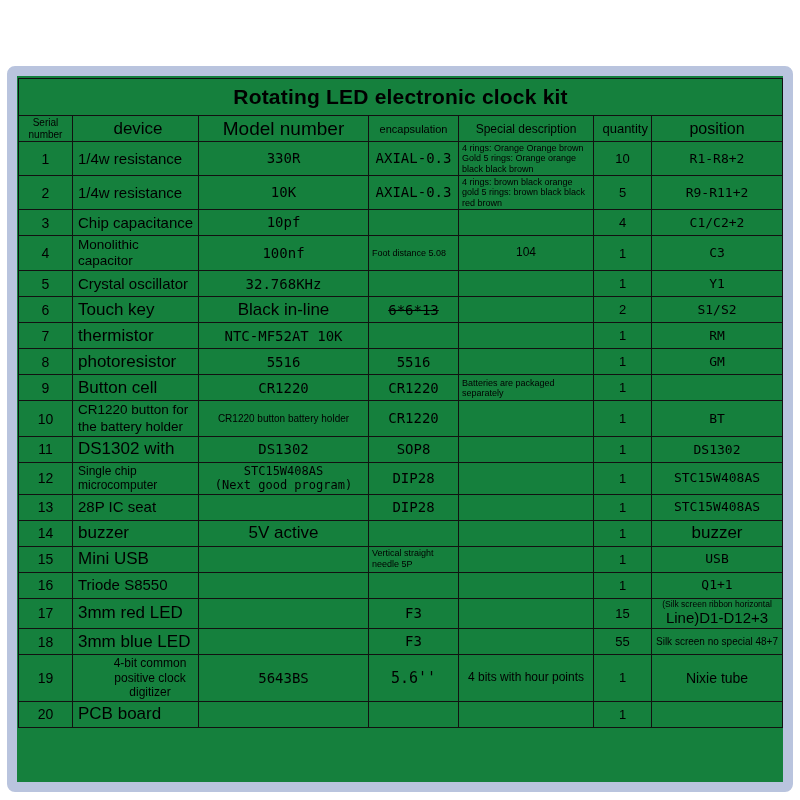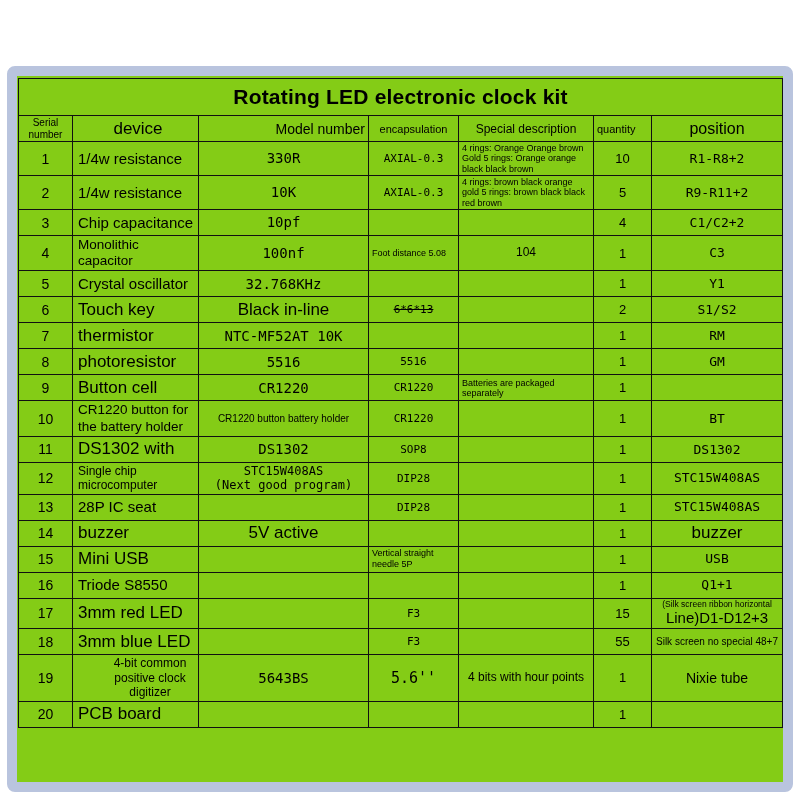--- a/index.html
+++ b/index.html
@@ -4,40 +4,40 @@
 <style>
   html,body{margin:0;padding:0;background:#ffffff;}
   body{font-family:"Liberation Sans",sans-serif;color:#000;width:800px;height:800px;overflow:hidden;}
   .frame{
     box-sizing:border-box;
     margin:66px 21px 8px 7px;
     width:786px;
     min-height:726px;
     border:10px solid #b9c4de;
     border-radius:8px;
-    background:#84cc16;
+    background:#15803d;
     padding:2px 1px 0 1px;
   }
   table{border-collapse:collapse;width:100%;table-layout:fixed;}
   th,td{border:1px solid #111;padding:1px 3px;vertical-align:middle;overflow:hidden;word-wrap:break-word;}
   th{font-weight:normal;}
   .title-cell{font-size:21px;font-weight:bold;height:34px;text-align:center;letter-spacing:.2px;}
   
   .h-serial{font-size:10px;line-height:1.15;text-align:center;}
   .h-device{font-size:17px;text-align:center;padding-left:8px;}
-  .h-model{font-size:14px;text-align:right;}
+  .h-model{font-size:19px;text-align:center;}
   .h-encap{font-size:11px;text-align:center;}
   .h-special{font-size:12px;text-align:center;}
-  .h-qty{font-size:11px;text-align:left;}
+  .h-qty{font-size:13px;text-align:right;}
   .h-pos{font-size:16px;text-align:center;}
   
   .c-serial{font-size:14px;text-align:center;height:23px;}
   .c-device{font-size:15px;text-align:left;padding-left:5px;line-height:1.2;}
   .c-model{font-family:"DejaVu Sans Mono",monospace;font-size:14px;text-align:center;line-height:1.2;}
-  .c-encap{font-family:"DejaVu Sans Mono",monospace;font-size:11px;text-align:center;line-height:1.2;}
+  .c-encap{font-family:"DejaVu Sans Mono",monospace;font-size:14px;text-align:center;line-height:1.2;}
   .c-special{font-size:11px;text-align:center;line-height:1.15;}
   .c-qty{font-size:13px;text-align:center;}
   .c-pos{font-family:"DejaVu Sans Mono",monospace;font-size:13px;text-align:center;line-height:1.2;}
   
   .sans{font-family:"Liberation Sans",sans-serif;}
   .f9{font-size:9px;}
   .f11{font-size:10px;}
   .f12{font-size:12px;}
   .f13{font-size:13.5px;}
   .f14{font-size:14px;}

